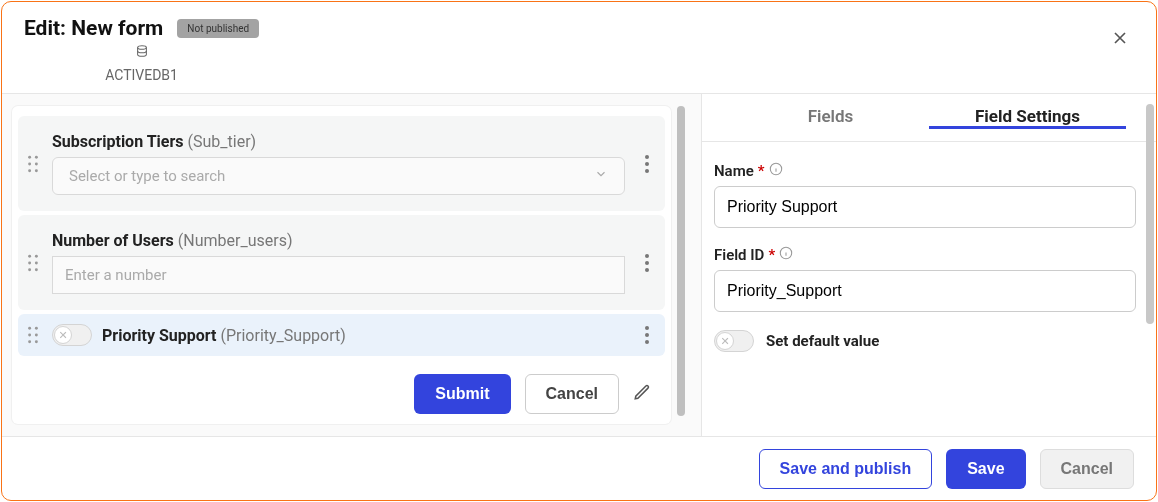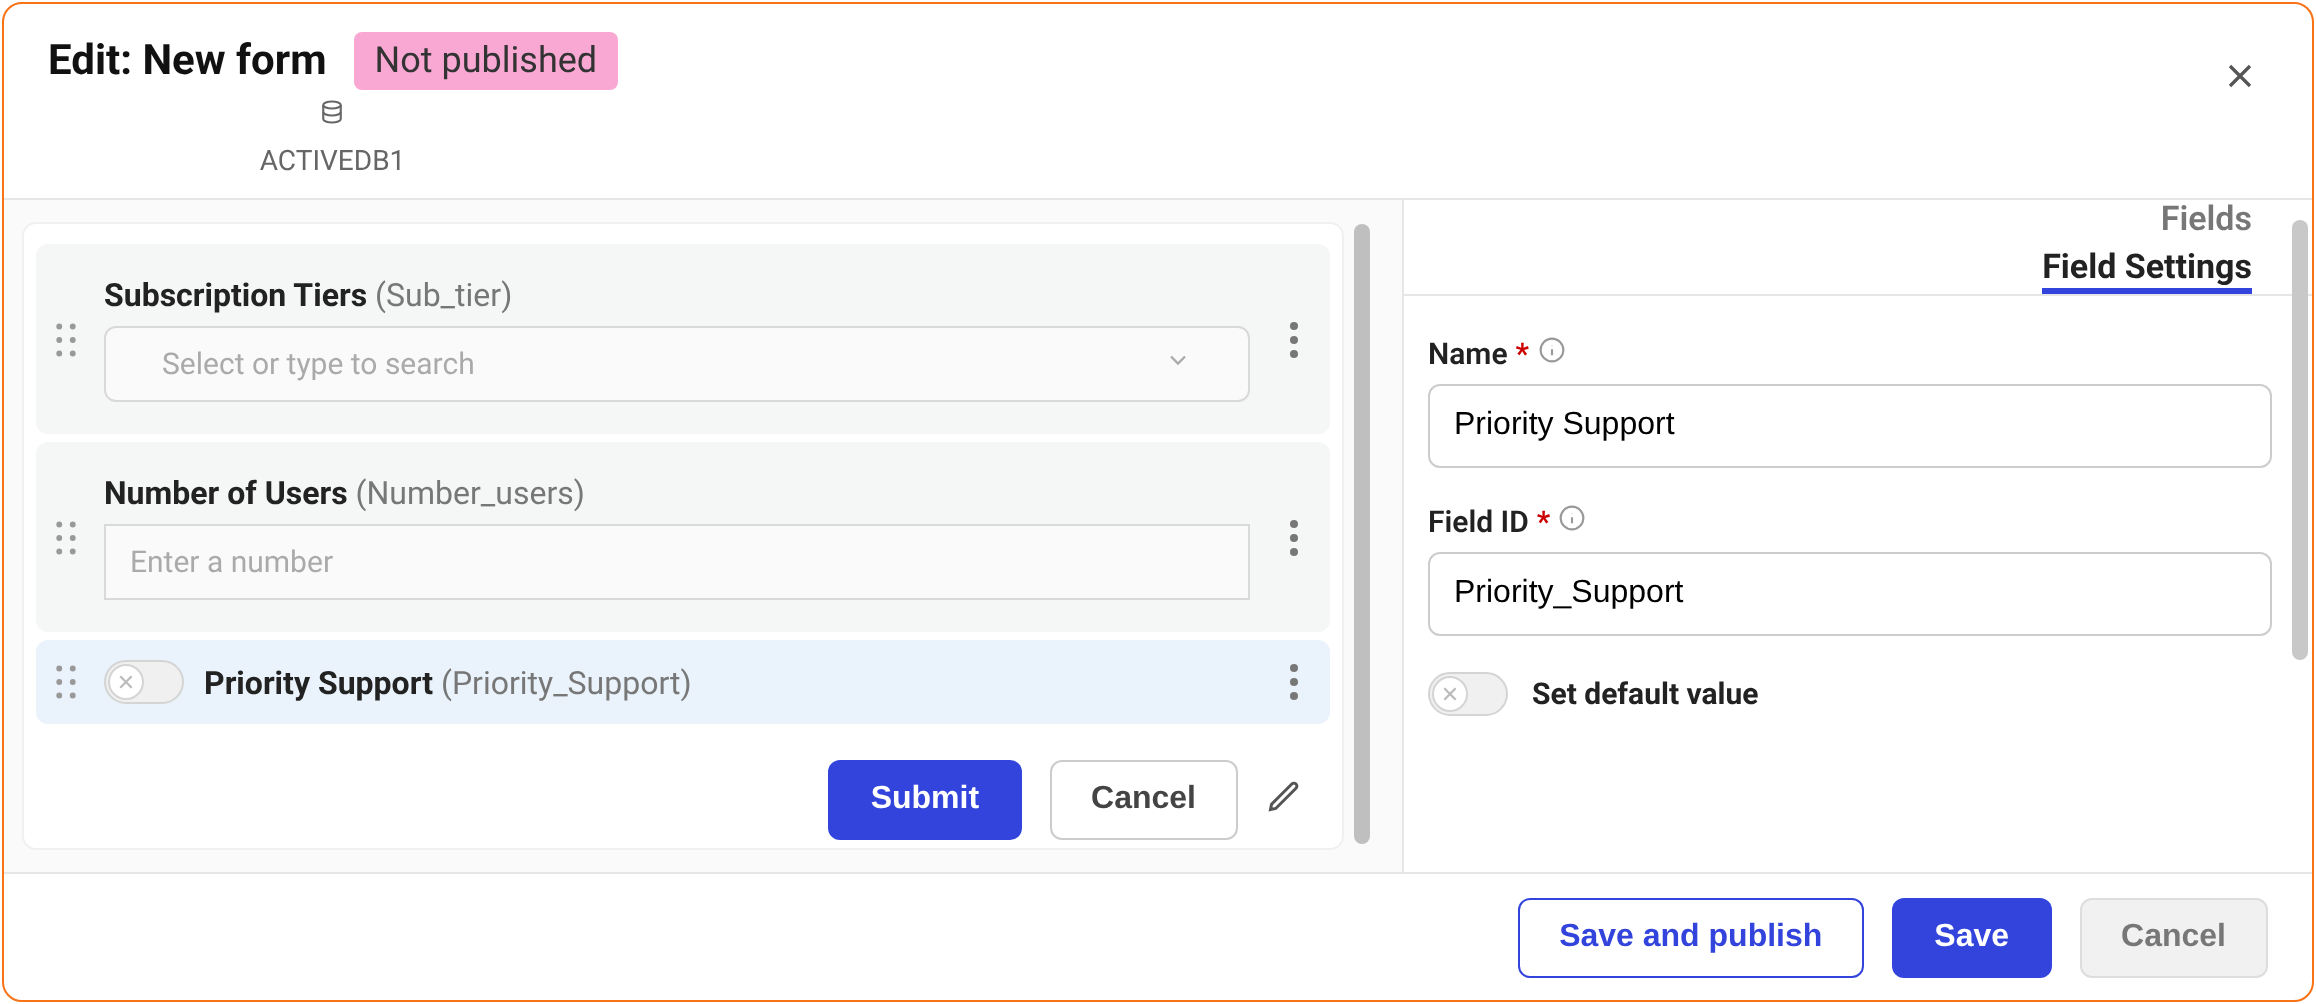--- a/index.html
+++ b/index.html
@@ -24,24 +24,24 @@
     .header {
       padding: 14px 20px 10px 22px;
       display: flex;
       align-items: flex-start;
       justify-content: space-between;
     }
     .header-left { display: flex; flex-direction: column; gap: 4px; }
     .title-row { display: flex; align-items: center; gap: 14px; }
     .title { font-size: 21px; font-weight: 700; color: #111; }
     .status-badge {
-      background: #f9a8d4;
+      background: #a3a3a3;
       border-radius: 4px;
       padding: 4px 10px;
-      font-size: 18px;
+      font-size: 10px;
       color: #333;
     }
     .db-row { display: flex; align-items: center; gap: 6px; color: #666; font-size: 14px; flex-direction: column; }
     .close-x {
       cursor: pointer;
       color: #555;
       padding: 6px;
       margin-top: 6px;
     }
     .close-x svg { width: 20px; height: 20px; }
@@ -98,21 +98,21 @@
     .field-label { font-size: 16px; }
     .field-label .name { font-weight: 700; color: #222; }
     .field-label .id { color: #777; }
     .mock-select {
       border: 1px solid #d9d9d9;
       background: #fafafa;
       border-radius: 6px;
       height: 38px;
       display: flex;
       align-items: center;
-      padding: 0 28px;
+      padding: 0 16px;
       color: #aaa;
       font-size: 15px;
       justify-content: space-between;
     }
     .mock-input {
       border: 1px solid #d9d9d9;
       background: #fafafa;
       border-radius: 0;
       height: 38px;
       display: flex;
@@ -175,24 +175,23 @@
       width: 455px;
       border-left: 1px solid #e6e6e6;
       display: flex;
       flex-direction: column;
       position: relative;
     }
     .tabs {
       height: 48px;
       border-bottom: 1px solid #e6e6e6;
       display: flex;
-      align-items: flex-end;
+      align-items: center;
       padding: 0 30px;
       gap: 0;
-      flex-direction: column;
     }
     .tab {
       flex: 1;
       display: flex;
       align-items: center;
       justify-content: center;
       font-size: 17px;
       font-weight: 600;
       color: #777;
       cursor: pointer;

